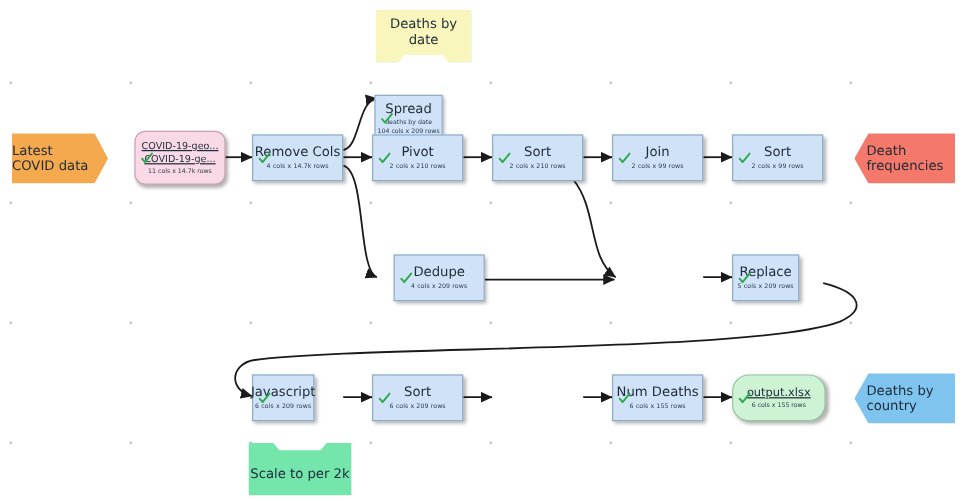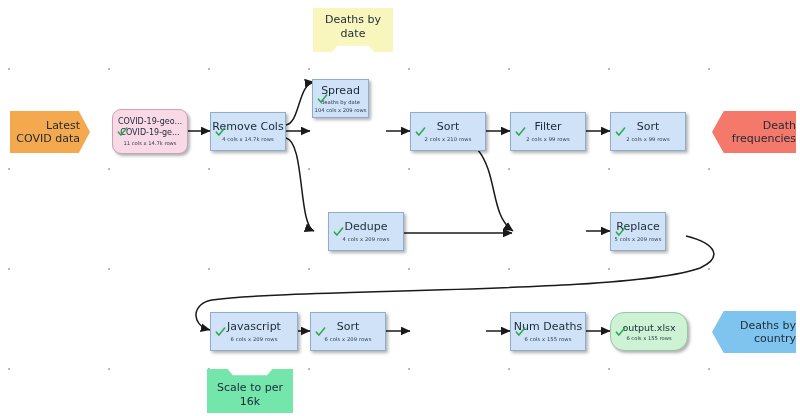--- a/index.html
+++ b/index.html
@@ -78,41 +78,42 @@
     box-shadow: 2px 2px 3px rgba(0,0,0,0.30);
     display: flex;
     flex-direction: column;
     align-items: center;
     justify-content: center;
   }
   .filenode .fl {
     font-size: 8px;
     color: #1d2a38;
     line-height: 11px;
+    text-decoration: underline;
   }
   .filenode .sub {
     font-size: 5.2px;
     color: #2b3a4a;
     line-height: 7px;
     margin-top: 2px;
   }
   .outnode {
     background: #cdf2d4;
     border: 1px solid #96c7a2;
   }
   .outnode .fl { font-size: 9.5px; }
 
   
   .chev {
     position: absolute;
     box-sizing: border-box;
     display: flex;
     align-items: center;
     justify-content: center;
-    text-align: right;
+    text-align: left;
     font-size: 11px;
     line-height: 13px;
     color: #1d2a38;
     filter: drop-shadow(2px 2px 2px rgba(0,0,0,0.32));
   }
   .chev-right {
     background: #f5a94e;
     clip-path: polygon(0 0, 86% 0, 100% 50%, 86% 100%, 0 100%);
     padding-right: 10px;
   }
@@ -187,21 +188,21 @@
 
   <div class="chev chev-left chev-red" style="left:712px; top:111px; width:84px; height:42px;">
     <span>Death frequencies</span>
   </div>
 
   <div class="note note-yellow" style="left:313px; top:8px; width:80px; height:44px;">
     <span>Deaths by date</span>
   </div>
 
   <div class="note note-green" style="left:207px; top:369px; width:86px; height:44px;">
-    <span>Scale to per 16k</span>
+    <span>Scale to per 2k</span>
   </div>
 
   <div class="filenode" style="left:112px; top:109px; width:76px; height:45px;">
     <svg class="check" viewBox="0 0 12 12">
       <path d="M1.5,6.2 L4.2,9.4 L10.5,1.6" fill="none" stroke="#2aa94b" stroke-width="1.7" stroke-linecap="round" stroke-linejoin="round"></path>
     </svg>
     <div class="fl">COVID-19-geo...</div>
     <div class="fl">COVID-19-ge...</div>
     <div class="sub">11 cols x 14.7k rows</div>
   </div>
@@ -216,34 +217,41 @@
 
   <div class="node" style="left:312px; top:63px; width:57px; height:39px;margin-top:16px;">
     <svg class="check" viewBox="0 0 12 12">
       <path d="M1.5,6.2 L4.2,9.4 L10.5,1.6" fill="none" stroke="#2aa94b" stroke-width="1.7" stroke-linecap="round" stroke-linejoin="round"></path>
       </svg>
     <div class="ttl">Spread</div>
     <div class="sub2">deaths by date</div>
     <div class="sub2">104 cols x 209 rows</div>
   </div>
 
+  <div class="node" style="left:310px; top:112px; width:76px; height:39px;">
+    <svg class="check" viewBox="0 0 12 12">
+      <path d="M1.5,6.2 L4.2,9.4 L10.5,1.6" fill="none" stroke="#2aa94b" stroke-width="1.7" stroke-linecap="round" stroke-linejoin="round"></path>
+      </svg>
+    <div class="ttl">Pivot</div>
+    <div class="sub">2 cols x 210 rows</div>
+  </div>
 
   <div class="node" style="left:410px; top:112px; width:76px; height:39px;">
     <svg class="check" viewBox="0 0 12 12">
       <path d="M1.5,6.2 L4.2,9.4 L10.5,1.6" fill="none" stroke="#2aa94b" stroke-width="1.7" stroke-linecap="round" stroke-linejoin="round"></path>
       </svg>
     <div class="ttl">Sort</div>
     <div class="sub">2 cols x 210 rows</div>
   </div>
 
   <div class="node" style="left:510px; top:112px; width:76px; height:39px;">
     <svg class="check" viewBox="0 0 12 12">
       <path d="M1.5,6.2 L4.2,9.4 L10.5,1.6" fill="none" stroke="#2aa94b" stroke-width="1.7" stroke-linecap="round" stroke-linejoin="round"></path>
       </svg>
-    <div class="ttl">Filter</div>
+    <div class="ttl">Join</div>
     <div class="sub">2 cols x 99 rows</div>
   </div>
 
   <div class="node" style="left:610px; top:112px; width:76px; height:39px;">
     <svg class="check" viewBox="0 0 12 12">
       <path d="M1.5,6.2 L4.2,9.4 L10.5,1.6" fill="none" stroke="#2aa94b" stroke-width="1.7" stroke-linecap="round" stroke-linejoin="round"></path>
       </svg>
     <div class="ttl">Sort</div>
     <div class="sub">2 cols x 99 rows</div>
   </div>
@@ -258,21 +266,21 @@
 
 
   <div class="node" style="left:610px; top:212px; width:56px; height:39px;">
     <svg class="check" viewBox="0 0 12 12">
       <path d="M1.5,6.2 L4.2,9.4 L10.5,1.6" fill="none" stroke="#2aa94b" stroke-width="1.7" stroke-linecap="round" stroke-linejoin="round"></path>
       </svg>
     <div class="ttl">Replace</div>
     <div class="sub">5 cols x 209 rows</div>
   </div>
 
-  <div class="node" style="left:210px; top:312px; width:88px; height:39px;">
+  <div class="node" style="left:210px; top:312px; width:52px; height:39px;">
     <svg class="check" viewBox="0 0 12 12">
       <path d="M1.5,6.2 L4.2,9.4 L10.5,1.6" fill="none" stroke="#2aa94b" stroke-width="1.7" stroke-linecap="round" stroke-linejoin="round"></path>
       </svg>
     <div class="ttl">Javascript</div>
     <div class="sub">6 cols x 209 rows</div>
   </div>
 
   <div class="node" style="left:310px; top:312px; width:76px; height:39px;">
     <svg class="check" viewBox="0 0 12 12">
       <path d="M1.5,6.2 L4.2,9.4 L10.5,1.6" fill="none" stroke="#2aa94b" stroke-width="1.7" stroke-linecap="round" stroke-linejoin="round"></path>

